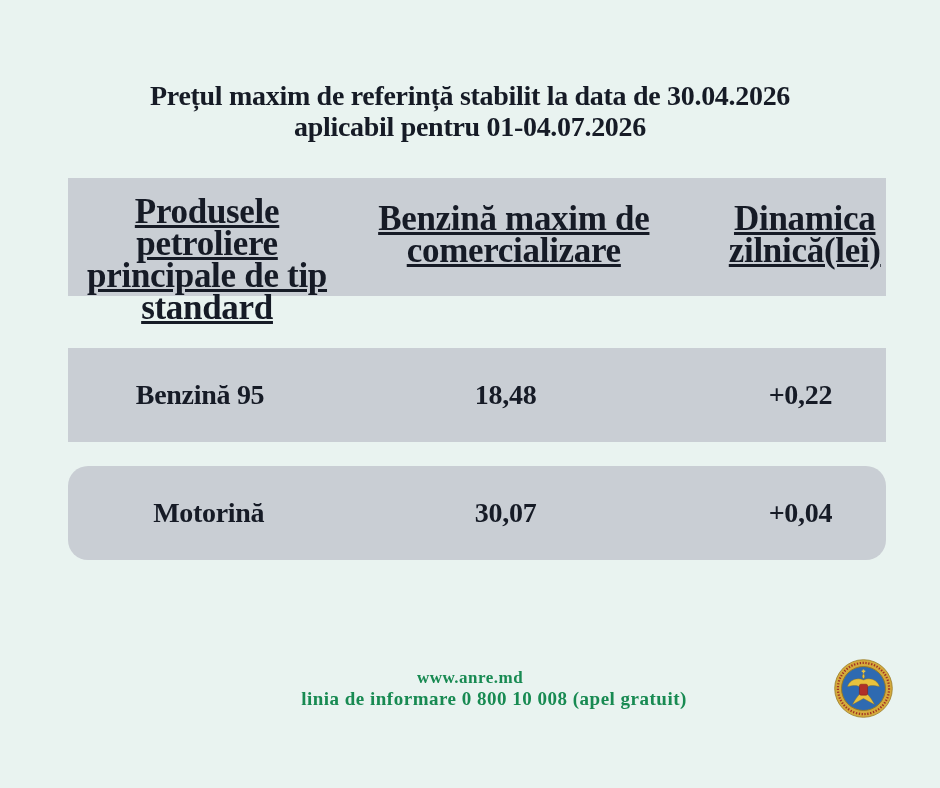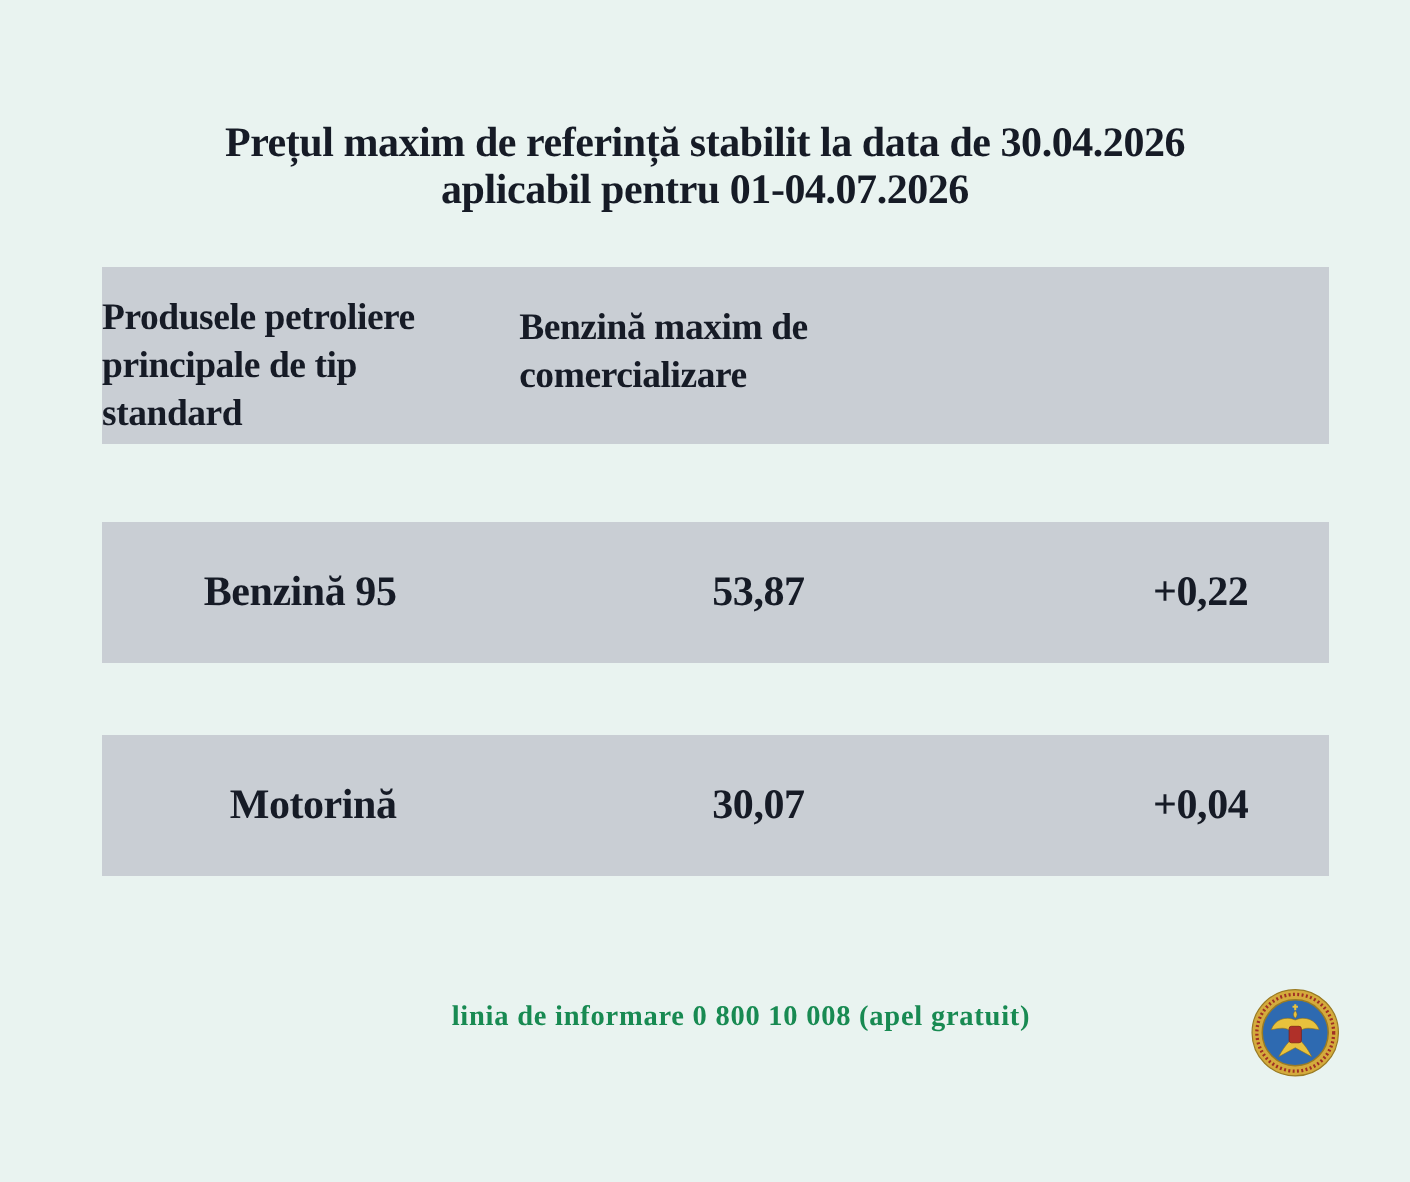--- a/index.html
+++ b/index.html
@@ -34,43 +34,45 @@
     left: 68px;
     top: 178px;
     width: 818px;
     height: 118px;
     background: #c9ced4;
     display: flex;
     box-sizing: border-box;
   }
   .th {
     font-weight: bold;
-    font-size: 25px;
+    font-size: 35px;
     line-height: 32px;
+    text-align: center;
     white-space: pre-line;
     box-sizing: border-box;
     padding-top: 18px;
     letter-spacing: -0.3px;
+    text-decoration: underline;
   }
   .th1 { width: 34%; }
   .th2 { width: 41%; padding-top: 25px; }
   .th3 { width: 25%; padding-top: 25px; position: relative; left: 21px; }
   
   .trow {
     position: absolute;
     left: 68px;
     width: 818px;
     height: 94px;
     background: #c9ced4;
     display: flex;
     align-items: center;
     font-weight: bold;
   }
   .trow1 { top: 348px; }
-  .trow2 { top: 490px; }
+  .trow2 { top: 466px; border-radius: 20px; }
   .td {
     text-align: center;
     font-size: 28px;
     letter-spacing: -0.3px;
   }
   .td1 { width: 24%; text-align: right; }
   .td2 { width: 59%; }
   .td3 { width: 17%; position: relative; left: -16px; }
   
   .footer {
@@ -103,35 +105,38 @@
     <div>Prețul maxim de referință stabilit la data de 30.04.2026</div>
     <div>aplicabil pentru 01-04.07.2026</div>
   </header>
 
   <div class="thead">
     <div class="th th1">Produsele petroliere
 principale de tip
 standard</div>
     <div class="th th2">Benzină maxim de
 comercializare</div>
+    <div class="th th3">Dinamica
+zilnică(lei)</div>
   </div>
 
   <div class="trow trow1">
     <div class="td td1">Benzină 95</div>
-    <div class="td td2">53,87</div>
+    <div class="td td2">18,48</div>
     <div class="td td3">+0,22</div>
   </div>
 
   <div class="trow trow2">
     <div class="td td1">Motorină</div>
     <div class="td td2">30,07</div>
     <div class="td td3">+0,04</div>
   </div>
 
   <footer class="footer">
+    <div class="footer-site">www.anre.md</div>
     <div class="footer-info">linia de informare 0 800 10 008 (apel gratuit)</div>
   </footer>
 
   <div class="logo">
     <svg viewBox="0 0 59 59" xmlns="http://www.w3.org/2000/svg">
 
       <circle cx="29.5" cy="29.5" r="28.8" fill="#d4aa3c" stroke="#9a7b24" stroke-width="0.8"></circle>
 
       <circle cx="29.5" cy="29.5" r="25.6" fill="none" stroke="#a03024" stroke-width="2.2" stroke-dasharray="1.3 1.6"></circle>
 

